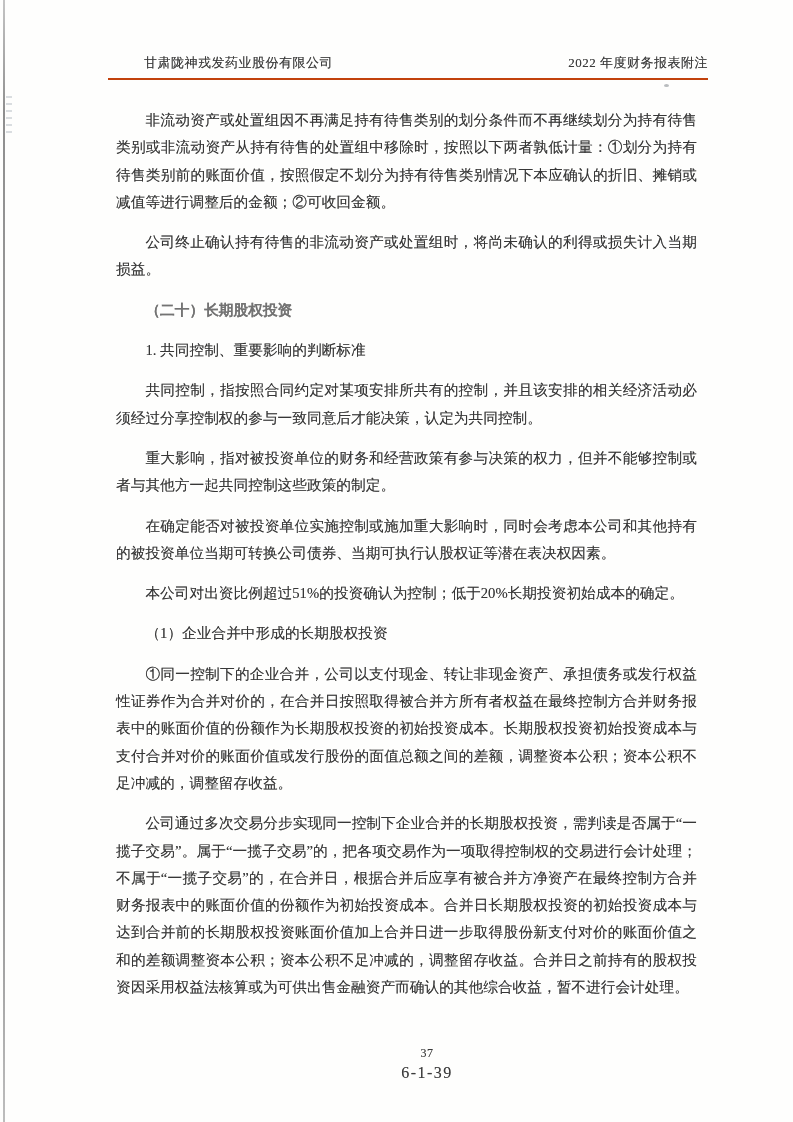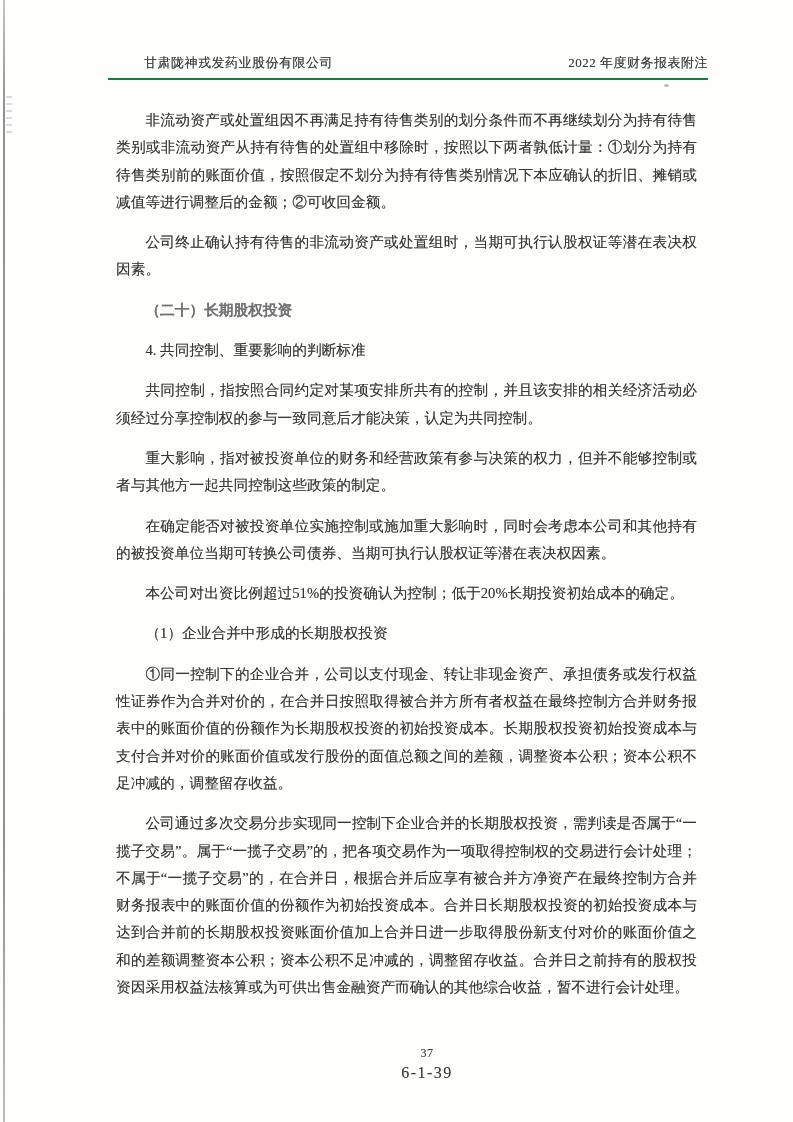--- a/index.html
+++ b/index.html
@@ -46,21 +46,21 @@
     filter: blur(.4px);
   }
   .header {
     position: absolute;
     left: 108px;
     top: 54px;
     width: 600px;
     display: flex;
     justify-content: space-between;
     align-items: flex-end;
-    border-bottom: 2px solid #15803d;
+    border-bottom: 2px solid #c2410c;
     padding-bottom: 6px;
     font-size: 13px;
     letter-spacing: .5px;
     color: #3b3b3b;
     text-shadow: 0 0 .6px rgba(70,70,70,.6);
   }
   .header .company { padding-left: 36px; }
   .doc-body {
     position: absolute;
     left: 103px;
@@ -109,23 +109,23 @@
   <div class="scan-smudge"></div>
   <div class="scan-dot"></div>
 
   <div class="header">
     <span class="company">甘肃陇神戎发药业股份有限公司</span>
     <span class="doc-title">2022 年度财务报表附注</span>
   </div>
 
   <div class="doc-body" id="doc-body">
       <p class="block paragraph">非流动资产或处置组因不再满足持有待售类别的划分条件而不再继续划分为持有待售类别或非流动资产从持有待售的处置组中移除时，按照以下两者孰低计量：①划分为持有待售类别前的账面价值，按照假定不划分为持有待售类别情况下本应确认的折旧、摊销或减值等进行调整后的金额；②可收回金额。</p>
-      <p class="block paragraph">公司终止确认持有待售的非流动资产或处置组时，当期可执行认股权证等潜在表决权因素。</p>
+      <p class="block paragraph">公司终止确认持有待售的非流动资产或处置组时，将尚未确认的利得或损失计入当期损益。</p>
       <p class="block heading">（二十）长期股权投资</p>
-      <p class="block subheading">4. 共同控制、重要影响的判断标准</p>
+      <p class="block subheading">1. 共同控制、重要影响的判断标准</p>
       <p class="block paragraph">共同控制，指按照合同约定对某项安排所共有的控制，并且该安排的相关经济活动必须经过分享控制权的参与一致同意后才能决策，认定为共同控制。</p>
       <p class="block paragraph">重大影响，指对被投资单位的财务和经营政策有参与决策的权力，但并不能够控制或者与其他方一起共同控制这些政策的制定。</p>
       <p class="block paragraph">在确定能否对被投资单位实施控制或施加重大影响时，同时会考虑本公司和其他持有的被投资单位当期可转换公司债券、当期可执行认股权证等潜在表决权因素。</p>
       <p class="block paragraph">本公司对出资比例超过51%的投资确认为控制；低于20%长期投资初始成本的确定。</p>
       <p class="block subheading">（1）企业合并中形成的长期股权投资</p>
       <p class="block paragraph">①同一控制下的企业合并，公司以支付现金、转让非现金资产、承担债务或发行权益性证券作为合并对价的，在合并日按照取得被合并方所有者权益在最终控制方合并财务报表中的账面价值的份额作为长期股权投资的初始投资成本。长期股权投资初始投资成本与支付合并对价的账面价值或发行股份的面值总额之间的差额，调整资本公积；资本公积不足冲减的，调整留存收益。</p>
       <p class="block paragraph">公司通过多次交易分步实现同一控制下企业合并的长期股权投资，需判读是否属于“一揽子交易”。属于“一揽子交易”的，把各项交易作为一项取得控制权的交易进行会计处理；不属于“一揽子交易”的，在合并日，根据合并后应享有被合并方净资产在最终控制方合并财务报表中的账面价值的份额作为初始投资成本。合并日长期股权投资的初始投资成本与达到合并前的长期股权投资账面价值加上合并日进一步取得股份新支付对价的账面价值之和的差额调整资本公积；资本公积不足冲减的，调整留存收益。合并日之前持有的股权投资因采用权益法核算或为可供出售金融资产而确认的其他综合收益，暂不进行会计处理。</p>
     </div>
 
   <div class="footer">

